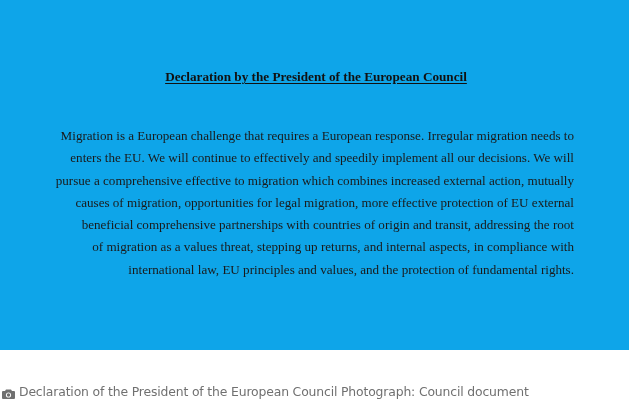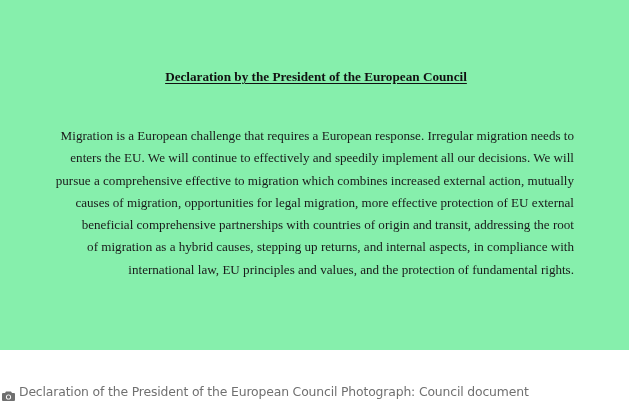--- a/index.html
+++ b/index.html
@@ -12,21 +12,21 @@
       height: 415px;
       position: relative;
       overflow: hidden;
     }
     .doc-image {
       position: absolute;
       left: 0;
       top: 0;
       width: 629px;
       height: 350px;
-      background: #86efac;
+      background: #0ea5e9;
     }
     .doc-title {
       position: absolute;
       left: 0;
       top: 69px;
       width: 629px;
       text-align: center;
       font-family: "Liberation Serif", serif;
       font-weight: bold;
       font-size: 13.2px;
@@ -54,21 +54,21 @@
     }
     .caption {
       position: absolute;
       left: 2px;
       top: 384px;
       font-family: "DejaVu Sans", sans-serif;
       font-size: 12.4px;
       color: #707070;
       white-space: nowrap;
       display: flex;
-      align-items: flex-end;
+      align-items: center;
       letter-spacing: -0.15px;
     }
     .camera-icon {
       display: inline-block;
       width: 13px;
       height: 10px;
       margin-right: 4px;
     }
   </style>
 </head>
@@ -77,21 +77,21 @@
 <div class="doc-image">
   <div class="doc-title">
     <span>Declaration by the President of the European Council</span>
   </div>
   <div class="doc-body">
     <div class="doc-line">Migration is a European challenge that requires a European response. Irregular migration needs to</div>
     <div class="doc-line">enters the EU. We will continue to effectively and speedily implement all our decisions. We will</div>
     <div class="doc-line">pursue a comprehensive effective to migration which combines increased external action, mutually</div>
     <div class="doc-line">causes of migration, opportunities for legal migration, more effective protection of EU external</div>
     <div class="doc-line">beneficial comprehensive partnerships with countries of origin and transit, addressing the root</div>
-    <div class="doc-line">of migration as a hybrid causes, stepping up returns, and internal aspects, in compliance with</div>
+    <div class="doc-line">of migration as a values threat, stepping up returns, and internal aspects, in compliance with</div>
     <div class="doc-line">international law, EU principles and values, and the protection of fundamental rights.</div>
   </div>
 </div>
 
 <div class="caption">
   <span class="camera-icon">
     <svg width="13" height="10" viewBox="0 0 13 10">
       <path d="M4 0.5 L9 0.5 L10 2 L12 2 Q13 2 13 3 L13 9 Q13 10 12 10 L1 10 Q0 10 0 9 L0 3 Q0 2 1 2 L3 2 Z" fill="#707070"></path>
       <circle cx="6.5" cy="6" r="2.6" fill="#ffffff"></circle>
       <circle cx="6.5" cy="6" r="1.7" fill="#707070"></circle>

